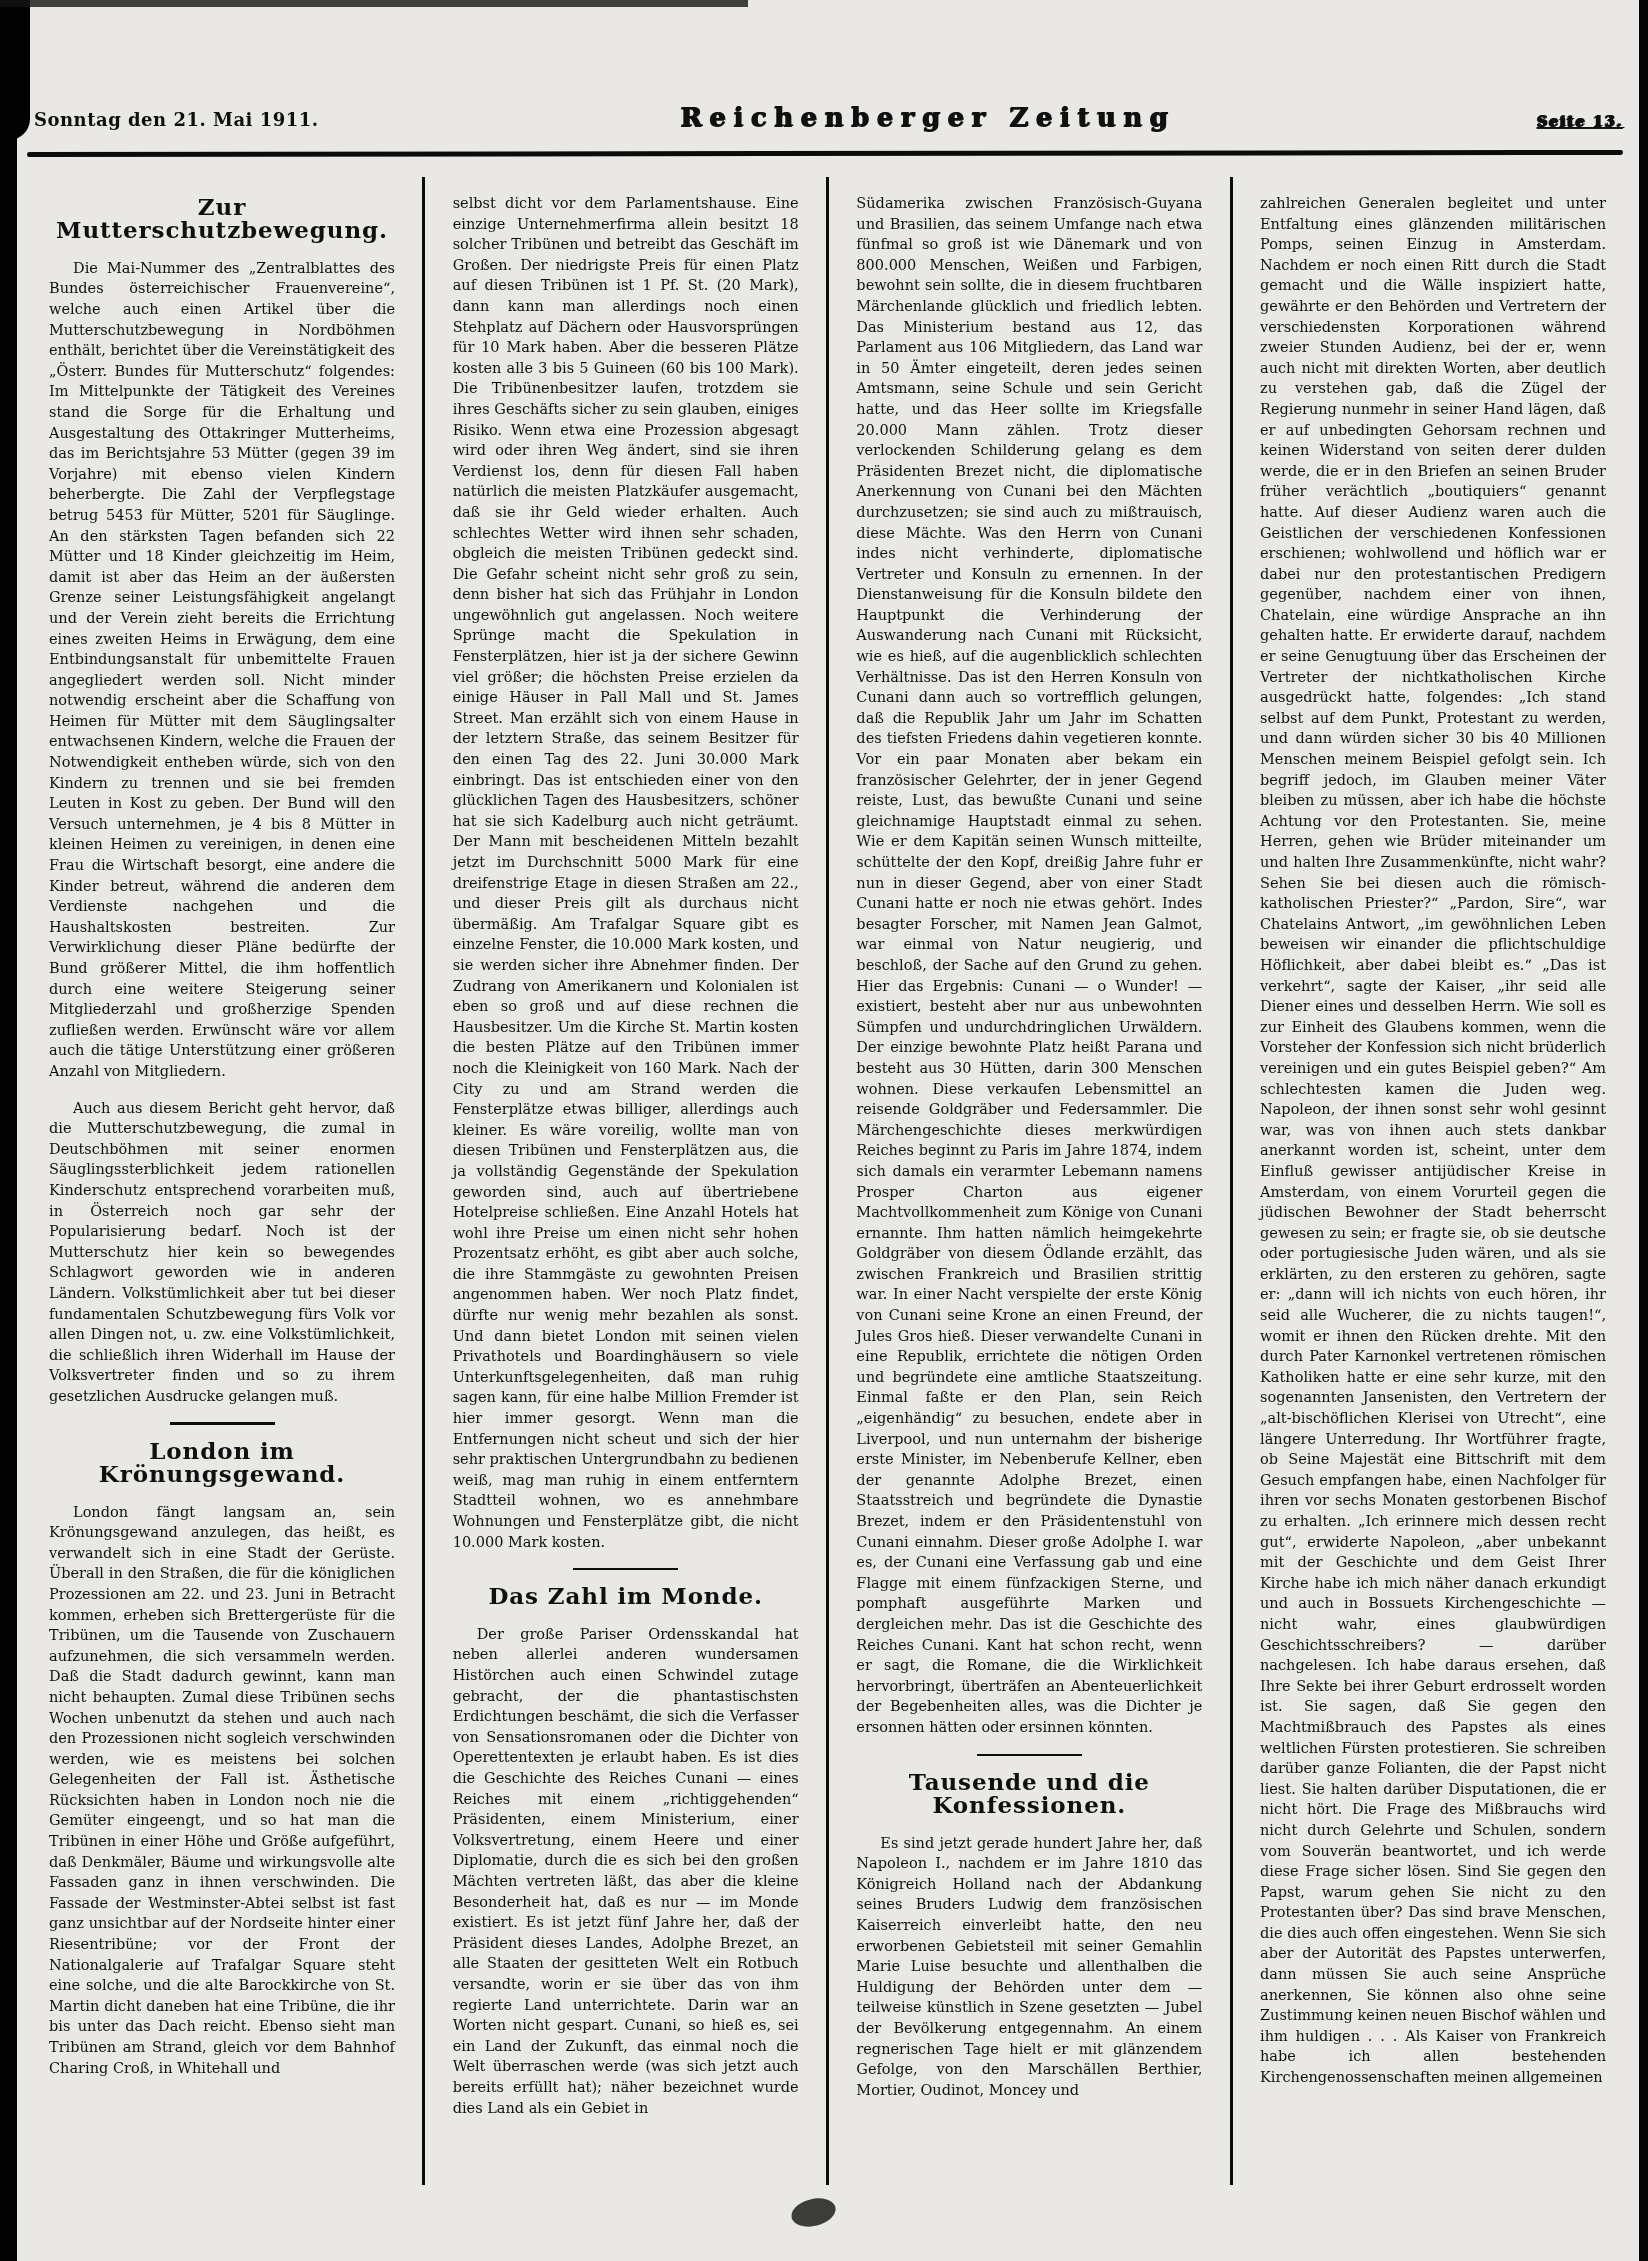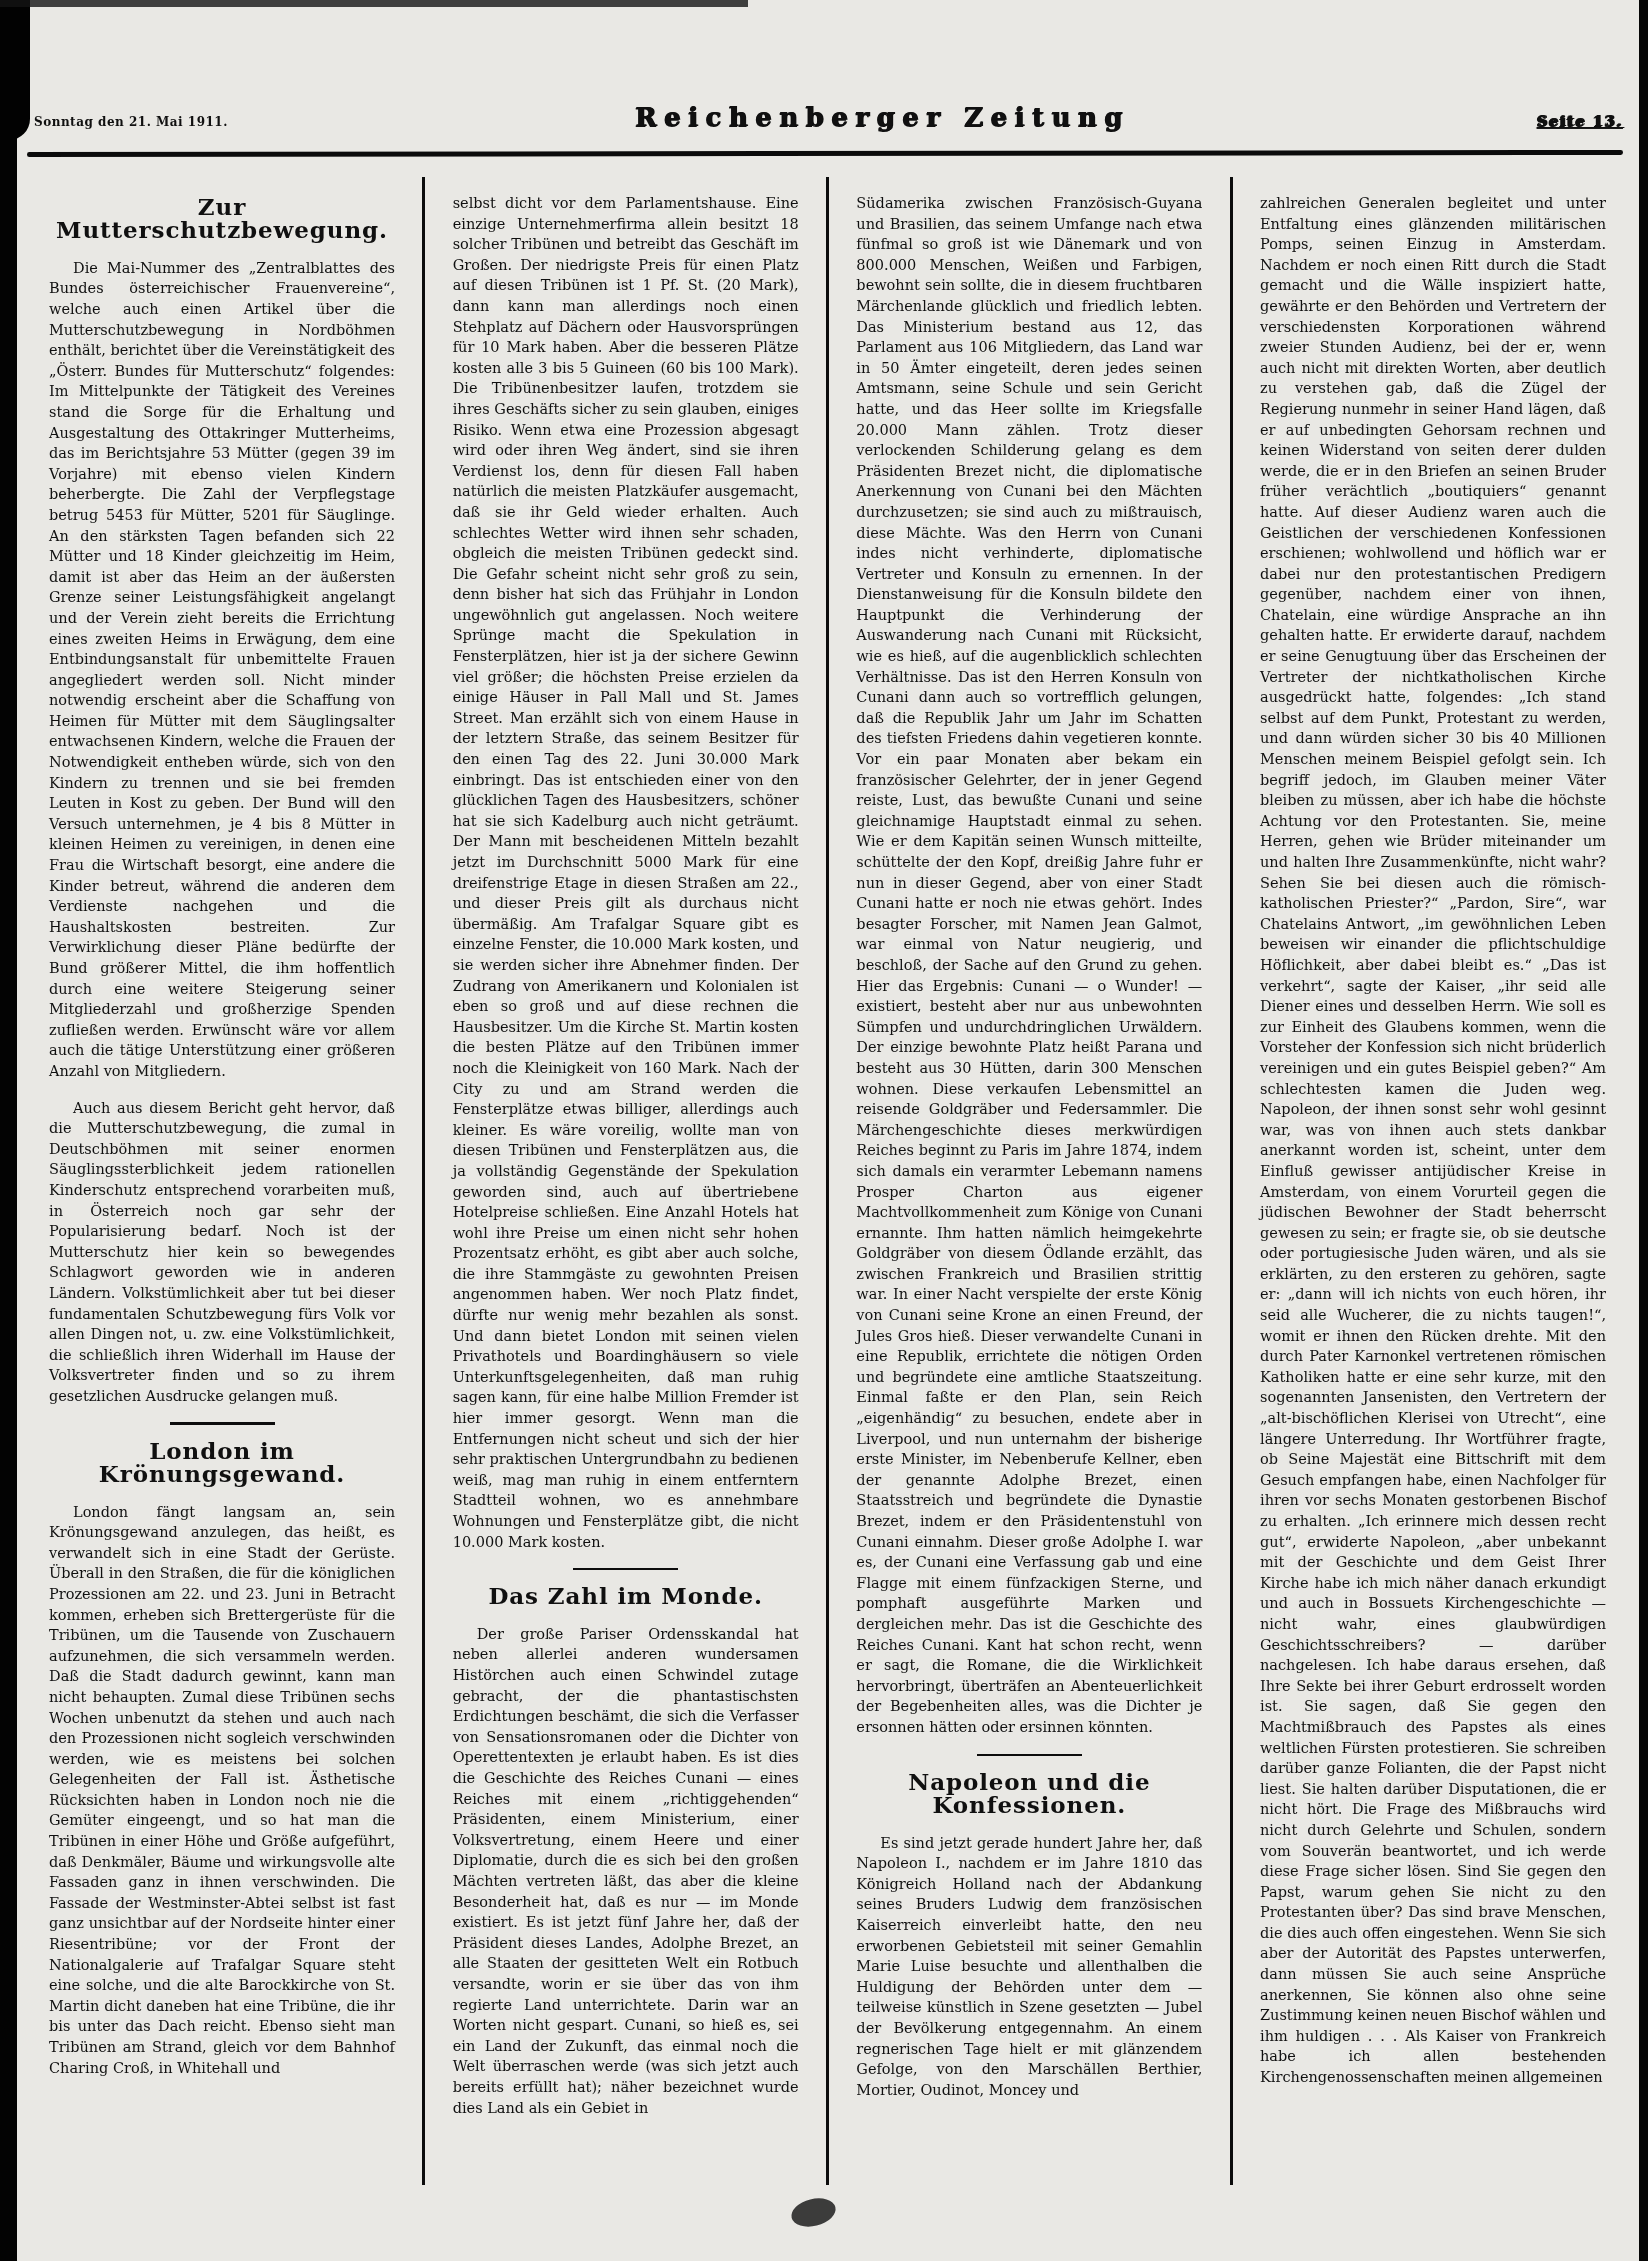--- a/index.html
+++ b/index.html
@@ -10,21 +10,21 @@
   .edge-left{position:absolute;left:0;top:0;width:17px;height:100%;background:#030303;}
   .edge-right{position:absolute;right:0;top:0;width:10.3px;height:100%;background:#060606;}
   .corner-tl{position:absolute;left:0;top:0;width:30px;height:140px;background:#020202;
              border-bottom-right-radius:21px;}
   .top-streak{position:absolute;left:0;top:0;width:748px;height:6.5px;background:#141414;opacity:.8;}
   .smudge{position:absolute;left:791px;top:2199px;width:45px;height:27px;background:#1d1d1d;
           border-radius:50%;transform:rotate(-14deg);opacity:.85;}
   
   .header-row{position:absolute;top:102px;left:34px;width:1589px;display:flex;
               justify-content:space-between;align-items:baseline;}
-  .date{font-size:12px;font-weight:700;letter-spacing:0.5px;}
+  .date{font-size:18px;font-weight:700;letter-spacing:0.5px;}
   .masthead{font-size:26px;font-weight:700;letter-spacing:7.5px;
             text-shadow:0.9px 0 0 currentColor,-0.5px 0.5px 0 currentColor;}
   .page-label{font-size:14px;font-weight:700;letter-spacing:1.9px;
             text-shadow:1.4px 0 0 currentColor,-0.9px 0.5px 0.5px currentColor,0 0.9px 0 currentColor;text-decoration:underline;}
   .top-rule{position:absolute;top:151px;left:27px;width:1596px;height:4.7px;background:#0b0b0b;
             border-radius:2.3px;transform:rotate(-0.08deg);}
   
   .columns{position:absolute;top:177px;left:33px;width:1591px;height:2008px;display:flex;}
   .col{width:378px;height:100%;overflow:hidden;text-align:justify;}
   .col-rule{width:3.3px;background:#0c0c0c;margin:0 11.2px;height:100%;}
@@ -61,21 +61,21 @@
     <div class="col" id="col-1">
         <p class="para noindent">selbst dicht vor dem Parlamentshause. Eine einzige Unternehmerfirma allein besitzt 18 solcher Tribünen und betreibt das Geschäft im Großen. Der niedrigste Preis für einen Platz auf diesen Tribünen ist 1 Pf. St. (20 Mark), dann kann man allerdings noch einen Stehplatz auf Dächern oder Hausvorsprüngen für 10 Mark haben. Aber die besseren Plätze kosten alle 3 bis 5 Guineen (60 bis 100 Mark). Die Tribünenbesitzer laufen, trotzdem sie ihres Geschäfts sicher zu sein glauben, einiges Risiko. Wenn etwa eine Prozession abgesagt wird oder ihren Weg ändert, sind sie ihren Verdienst los, denn für diesen Fall haben natürlich die meisten Platzkäufer ausgemacht, daß sie ihr Geld wieder erhalten. Auch schlechtes Wetter wird ihnen sehr schaden, obgleich die meisten Tribünen gedeckt sind. Die Gefahr scheint nicht sehr groß zu sein, denn bisher hat sich das Frühjahr in London ungewöhnlich gut angelassen. Noch weitere Sprünge macht die Spekulation in Fensterplätzen, hier ist ja der sichere Gewinn viel größer; die höchsten Preise erzielen da einige Häuser in Pall Mall und St. James Street. Man erzählt sich von einem Hause in der letztern Straße, das seinem Besitzer für den einen Tag des 22. Juni 30.000 Mark einbringt. Das ist entschieden einer von den glücklichen Tagen des Hausbesitzers, schöner hat sie sich Kadelburg auch nicht geträumt. Der Mann mit bescheidenen Mitteln bezahlt jetzt im Durchschnitt 5000 Mark für eine dreifenstrige Etage in diesen Straßen am 22., und dieser Preis gilt als durchaus nicht übermäßig. Am Trafalgar Square gibt es einzelne Fenster, die 10.000 Mark kosten, und sie werden sicher ihre Abnehmer finden. Der Zudrang von Amerikanern und Kolonialen ist eben so groß und auf diese rechnen die Hausbesitzer. Um die Kirche St. Martin kosten die besten Plätze auf den Tribünen immer noch die Kleinigkeit von 160 Mark. Nach der City zu und am Strand werden die Fensterplätze etwas billiger, allerdings auch kleiner. Es wäre voreilig, wollte man von diesen Tribünen und Fensterplätzen aus, die ja vollständig Gegenstände der Spekulation geworden sind, auch auf übertriebene Hotelpreise schließen. Eine Anzahl Hotels hat wohl ihre Preise um einen nicht sehr hohen Prozentsatz erhöht, es gibt aber auch solche, die ihre Stammgäste zu gewohnten Preisen angenommen haben. Wer noch Platz findet, dürfte nur wenig mehr bezahlen als sonst. Und dann bietet London mit seinen vielen Privathotels und Boardinghäusern so viele Unterkunftsgelegenheiten, daß man ruhig sagen kann, für eine halbe Million Fremder ist hier immer gesorgt. Wenn man die Entfernungen nicht scheut und sich der hier sehr praktischen Untergrundbahn zu bedienen weiß, mag man ruhig in einem entferntern Stadtteil wohnen, wo es annehmbare Wohnungen und Fensterplätze gibt, die nicht 10.000 Mark kosten.</p>
         <div class="divider"></div>
         <h2 class="art-heading">Das Zahl im Monde.</h2>
         <p class="para">Der große Pariser Ordensskandal hat neben allerlei anderen wundersamen Histörchen auch einen Schwindel zutage gebracht, der die phantastischsten Erdichtungen beschämt, die sich die Verfasser von Sensationsromanen oder die Dichter von Operettentexten je erlaubt haben. Es ist dies die Geschichte des Reiches Cunani — eines Reiches mit einem „richtiggehenden“ Präsidenten, einem Ministerium, einer Volksvertretung, einem Heere und einer Diplomatie, durch die es sich bei den großen Mächten vertreten läßt, das aber die kleine Besonderheit hat, daß es nur — im Monde existiert. Es ist jetzt fünf Jahre her, daß der Präsident dieses Landes, Adolphe Brezet, an alle Staaten der gesitteten Welt ein Rotbuch versandte, worin er sie über das von ihm regierte Land unterrichtete. Darin war an Worten nicht gespart. Cunani, so hieß es, sei ein Land der Zukunft, das einmal noch die Welt überraschen werde (was sich jetzt auch bereits erfüllt hat); näher bezeichnet wurde dies Land als ein Gebiet in</p>
       </div>
     <div class="col-rule"></div>
     <div class="col" id="col-2">
         <p class="para noindent">Südamerika zwischen Französisch-Guyana und Brasilien, das seinem Umfange nach etwa fünfmal so groß ist wie Dänemark und von 800.000 Menschen, Weißen und Farbigen, bewohnt sein sollte, die in diesem fruchtbaren Märchenlande glücklich und friedlich lebten. Das Ministerium bestand aus 12, das Parlament aus 106 Mitgliedern, das Land war in 50 Ämter eingeteilt, deren jedes seinen Amtsmann, seine Schule und sein Gericht hatte, und das Heer sollte im Kriegsfalle 20.000 Mann zählen. Trotz dieser verlockenden Schilderung gelang es dem Präsidenten Brezet nicht, die diplomatische Anerkennung von Cunani bei den Mächten durchzusetzen; sie sind auch zu mißtrauisch, diese Mächte. Was den Herrn von Cunani indes nicht verhinderte, diplomatische Vertreter und Konsuln zu ernennen. In der Dienstanweisung für die Konsuln bildete den Hauptpunkt die Verhinderung der Auswanderung nach Cunani mit Rücksicht, wie es hieß, auf die augenblicklich schlechten Verhältnisse. Das ist den Herren Konsuln von Cunani dann auch so vortrefflich gelungen, daß die Republik Jahr um Jahr im Schatten des tiefsten Friedens dahin vegetieren konnte. Vor ein paar Monaten aber bekam ein französischer Gelehrter, der in jener Gegend reiste, Lust, das bewußte Cunani und seine gleichnamige Hauptstadt einmal zu sehen. Wie er dem Kapitän seinen Wunsch mitteilte, schüttelte der den Kopf, dreißig Jahre fuhr er nun in dieser Gegend, aber von einer Stadt Cunani hatte er noch nie etwas gehört. Indes besagter Forscher, mit Namen Jean Galmot, war einmal von Natur neugierig, und beschloß, der Sache auf den Grund zu gehen. Hier das Ergebnis: Cunani — o Wunder! — existiert, besteht aber nur aus unbewohnten Sümpfen und undurchdringlichen Urwäldern. Der einzige bewohnte Platz heißt Parana und besteht aus 30 Hütten, darin 300 Menschen wohnen. Diese verkaufen Lebensmittel an reisende Goldgräber und Federsammler. Die Märchengeschichte dieses merkwürdigen Reiches beginnt zu Paris im Jahre 1874, indem sich damals ein verarmter Lebemann namens Prosper Charton aus eigener Machtvollkommenheit zum Könige von Cunani ernannte. Ihm hatten nämlich heimgekehrte Goldgräber von diesem Ödlande erzählt, das zwischen Frankreich und Brasilien strittig war. In einer Nacht verspielte der erste König von Cunani seine Krone an einen Freund, der Jules Gros hieß. Dieser verwandelte Cunani in eine Republik, errichtete die nötigen Orden und begründete eine amtliche Staatszeitung. Einmal faßte er den Plan, sein Reich „eigenhändig“ zu besuchen, endete aber in Liverpool, und nun unternahm der bisherige erste Minister, im Nebenberufe Kellner, eben der genannte Adolphe Brezet, einen Staatsstreich und begründete die Dynastie Brezet, indem er den Präsidentenstuhl von Cunani einnahm. Dieser große Adolphe I. war es, der Cunani eine Verfassung gab und eine Flagge mit einem fünfzackigen Sterne, und pomphaft ausgeführte Marken und dergleichen mehr. Das ist die Geschichte des Reiches Cunani. Kant hat schon recht, wenn er sagt, die Romane, die die Wirklichkeit hervorbringt, überträfen an Abenteuerlichkeit der Begebenheiten alles, was die Dichter je ersonnen hätten oder ersinnen könnten.</p>
         <div class="divider"></div>
-        <h2 class="art-heading">Napoleon und die Konfessionen.</h2>
+        <h2 class="art-heading">Tausende und die Konfessionen.</h2>
         <p class="para">Es sind jetzt gerade hundert Jahre her, daß Napoleon I., nachdem er im Jahre 1810 das Königreich Holland nach der Abdankung seines Bruders Ludwig dem französischen Kaiserreich einverleibt hatte, den neu erworbenen Gebietsteil mit seiner Gemahlin Marie Luise besuchte und allenthalben die Huldigung der Behörden unter dem — teilweise künstlich in Szene gesetzten — Jubel der Bevölkerung entgegennahm. An einem regnerischen Tage hielt er mit glänzendem Gefolge, von den Marschällen Berthier, Mortier, Oudinot, Moncey und</p>
       </div>
     <div class="col-rule"></div>
     <div class="col" id="col-3">
         <p class="para noindent">zahlreichen Generalen begleitet und unter Entfaltung eines glänzenden militärischen Pomps, seinen Einzug in Amsterdam. Nachdem er noch einen Ritt durch die Stadt gemacht und die Wälle inspiziert hatte, gewährte er den Behörden und Vertretern der verschiedensten Korporationen während zweier Stunden Audienz, bei der er, wenn auch nicht mit direkten Worten, aber deutlich zu verstehen gab, daß die Zügel der Regierung nunmehr in seiner Hand lägen, daß er auf unbedingten Gehorsam rechnen und keinen Widerstand von seiten derer dulden werde, die er in den Briefen an seinen Bruder früher verächtlich „boutiquiers“ genannt hatte. Auf dieser Audienz waren auch die Geistlichen der verschiedenen Konfessionen erschienen; wohlwollend und höflich war er dabei nur den protestantischen Predigern gegenüber, nachdem einer von ihnen, Chatelain, eine würdige Ansprache an ihn gehalten hatte. Er erwiderte darauf, nachdem er seine Genugtuung über das Erscheinen der Vertreter der nichtkatholischen Kirche ausgedrückt hatte, folgendes: „Ich stand selbst auf dem Punkt, Protestant zu werden, und dann würden sicher 30 bis 40 Millionen Menschen meinem Beispiel gefolgt sein. Ich begriff jedoch, im Glauben meiner Väter bleiben zu müssen, aber ich habe die höchste Achtung vor den Protestanten. Sie, meine Herren, gehen wie Brüder miteinander um und halten Ihre Zusammenkünfte, nicht wahr? Sehen Sie bei diesen auch die römisch-katholischen Priester?“ „Pardon, Sire“, war Chatelains Antwort, „im gewöhnlichen Leben beweisen wir einander die pflichtschuldige Höflichkeit, aber dabei bleibt es.“ „Das ist verkehrt“, sagte der Kaiser, „ihr seid alle Diener eines und desselben Herrn. Wie soll es zur Einheit des Glaubens kommen, wenn die Vorsteher der Konfession sich nicht brüderlich vereinigen und ein gutes Beispiel geben?“ Am schlechtesten kamen die Juden weg. Napoleon, der ihnen sonst sehr wohl gesinnt war, was von ihnen auch stets dankbar anerkannt worden ist, scheint, unter dem Einfluß gewisser antijüdischer Kreise in Amsterdam, von einem Vorurteil gegen die jüdischen Bewohner der Stadt beherrscht gewesen zu sein; er fragte sie, ob sie deutsche oder portugiesische Juden wären, und als sie erklärten, zu den ersteren zu gehören, sagte er: „dann will ich nichts von euch hören, ihr seid alle Wucherer, die zu nichts taugen!“, womit er ihnen den Rücken drehte. Mit den durch Pater Karnonkel vertretenen römischen Katholiken hatte er eine sehr kurze, mit den sogenannten Jansenisten, den Vertretern der „alt-bischöflichen Klerisei von Utrecht“, eine längere Unterredung. Ihr Wortführer fragte, ob Seine Majestät eine Bittschrift mit dem Gesuch empfangen habe, einen Nachfolger für ihren vor sechs Monaten gestorbenen Bischof zu erhalten. „Ich erinnere mich dessen recht gut“, erwiderte Napoleon, „aber unbekannt mit der Geschichte und dem Geist Ihrer Kirche habe ich mich näher danach erkundigt und auch in Bossuets Kirchengeschichte — nicht wahr, eines glaubwürdigen Geschichtsschreibers? — darüber nachgelesen. Ich habe daraus ersehen, daß Ihre Sekte bei ihrer Geburt erdrosselt worden ist. Sie sagen, daß Sie gegen den Machtmißbrauch des Papstes als eines weltlichen Fürsten protestieren. Sie schreiben darüber ganze Folianten, die der Papst nicht liest. Sie halten darüber Disputationen, die er nicht hört. Die Frage des Mißbrauchs wird nicht durch Gelehrte und Schulen, sondern vom Souverän beantwortet, und ich werde diese Frage sicher lösen. Sind Sie gegen den Papst, warum gehen Sie nicht zu den Protestanten über? Das sind brave Menschen, die dies auch offen eingestehen. Wenn Sie sich aber der Autorität des Papstes unterwerfen, dann müssen Sie auch seine Ansprüche anerkennen, Sie können also ohne seine Zustimmung keinen neuen Bischof wählen und ihm huldigen . . . Als Kaiser von Frankreich habe ich allen bestehenden Kirchengenossenschaften meinen allgemeinen</p>
       </div>
   </div>
 
   <div class="edge-left"></div>
   <div class="edge-right"></div>

